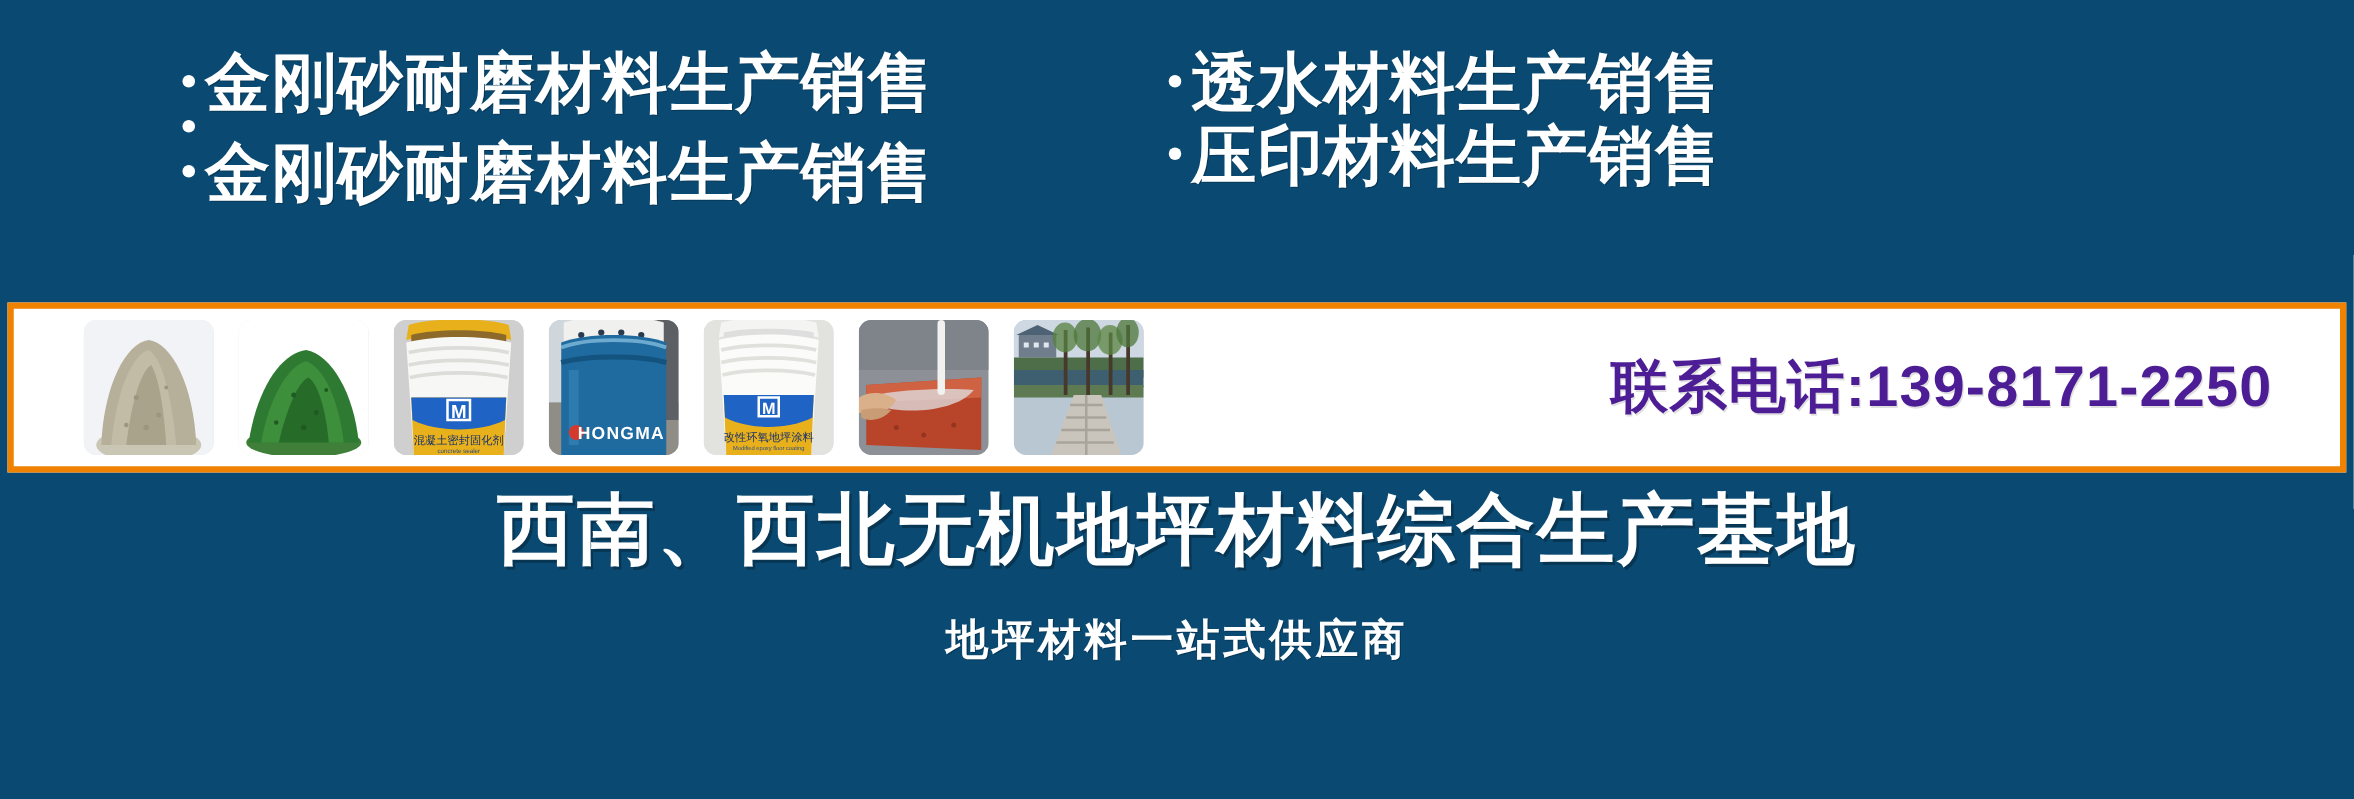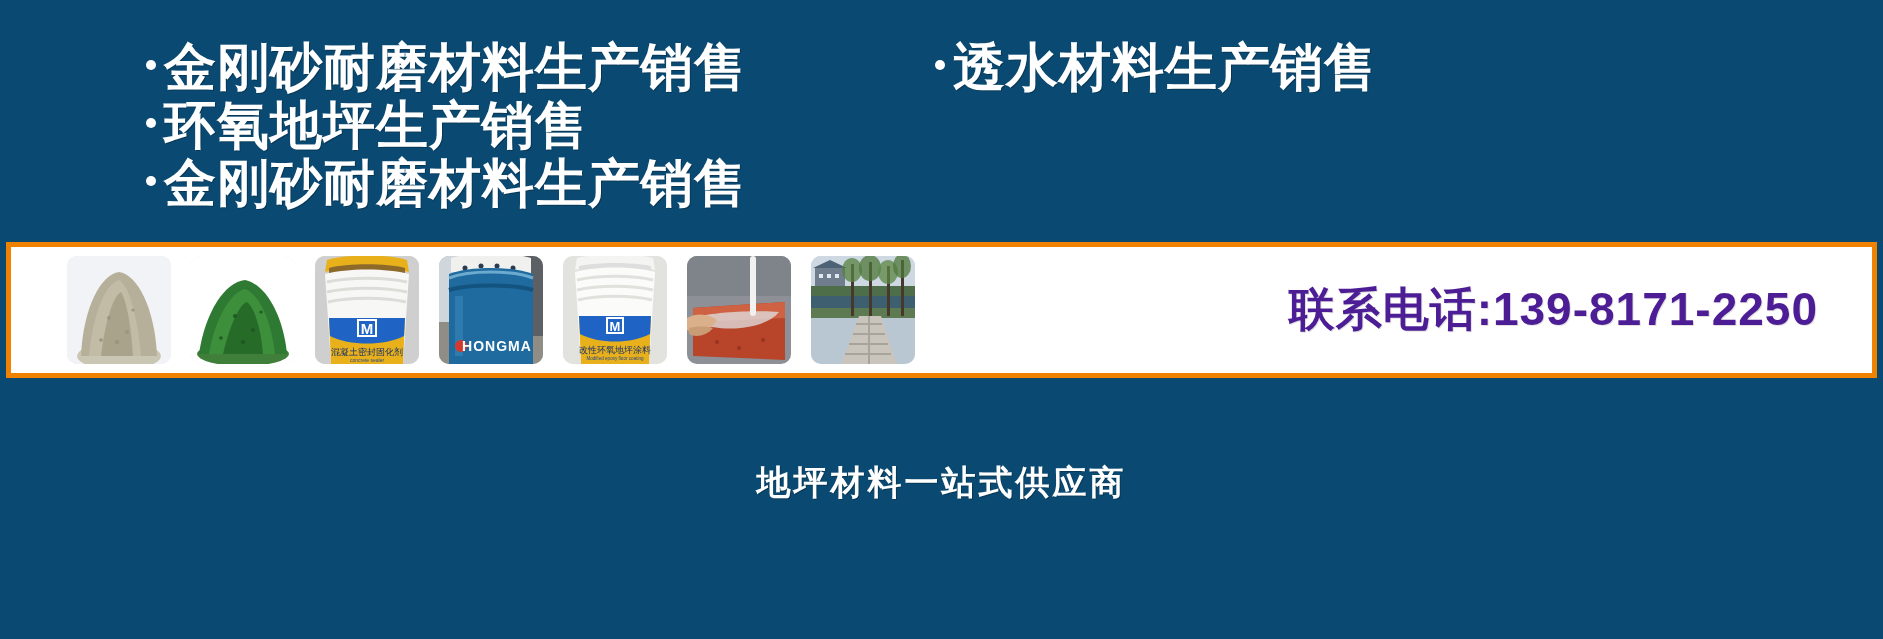--- a/index.html
+++ b/index.html
@@ -105,21 +105,21 @@
     font-size: 62px;
     font-weight: bold;
     letter-spacing: 2px;
     line-height: 74px;
     text-shadow: 2px 2px 0 rgba(0,0,0,0.28);
     white-space: nowrap;
   }
   .subheadline {
     position: absolute;
     left: 0;
-    top: 460px;
+    top: 490px;
     width: 1883px;
     text-align: center;
     color: #ffffff;
     font-size: 34px;
     font-weight: bold;
     letter-spacing: 3px;
     line-height: 44px;
     text-shadow: 1px 1px 0 rgba(0,0,0,0.25);
     white-space: nowrap;
   }
@@ -131,32 +131,35 @@
 
   <div class="bullets">
 
     <div class="bullet-col left">
       <div class="bullet-line">
         <span class="bullet-dot"></span>
         <span>金刚砂耐磨材料生产销售</span>
       </div>
       <div class="bullet-line">
         <span class="bullet-dot"></span>
-        <span>环氧地坪生产销售</span>
       </div>
       <div class="bullet-line">
         <span class="bullet-dot"></span>
         <span>金刚砂耐磨材料生产销售</span>
       </div>
     </div>
 
     <div class="bullet-col right">
       <div class="bullet-line">
         <span class="bullet-dot"></span>
         <span>透水材料生产销售</span>
+      </div>
+      <div class="bullet-line">
+        <span class="bullet-dot"></span>
+        <span>压印材料生产销售</span>
       </div>
     </div>
 
   </div>
 
   <div class="strip">
 
     <div class="thumbs">
 
       <div class="thumb">
@@ -304,15 +307,16 @@
           <path d="M45 68 L71 68" stroke="#a8a49c" stroke-width="2"></path>
           <path d="M58 60 L58 108" stroke="#a8a49c" stroke-width="2"></path>
         </svg>
       </div>
 
     </div>
 
     <div class="phone">联系电话:139-8171-2250</div>
   </div>
 
+  <div class="headline">西南、西北无机地坪材料综合生产基地</div>
   <div class="subheadline">地坪材料一站式供应商</div>
 
 </div>
 
 </body></html>

